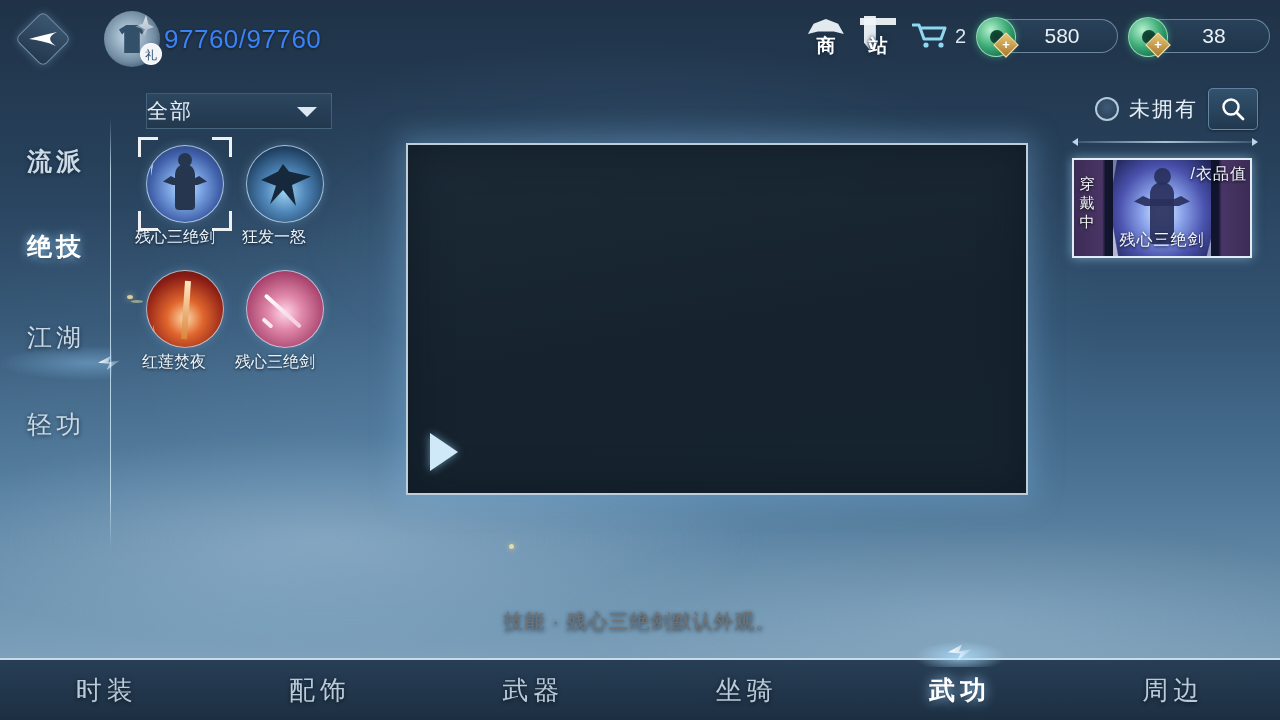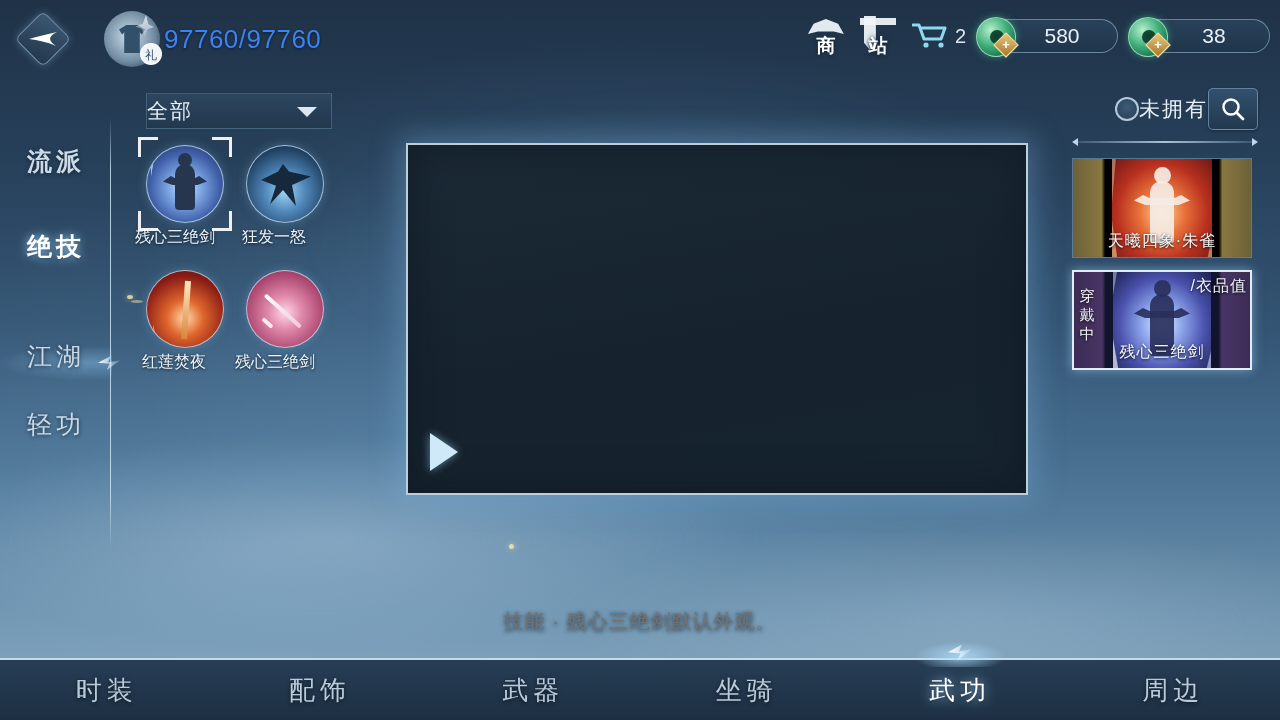--- a/index.html
+++ b/index.html
@@ -246,21 +246,21 @@
     filter: drop-shadow(0 0 4px rgba(150,210,245,.6));
   }
   .caption {
     position:absolute; left:0; top:608px; width:1280px; text-align:center;
     color:#737373; font-size:20px; letter-spacing:1px;
     text-shadow:0 1px 4px rgba(10,25,40,.9);
   }
 
   
   .right-panel { position:absolute; right:22px; top:88px; width:186px; }
-  .rp-top { display:flex; align-items:center; justify-content:flex-end; height:42px; }
+  .rp-top { display:flex; align-items:center; justify-content:flex-end; gap:10px; height:42px; }
   .radio {
     width:24px; height:24px; border-radius:50%;
     border:2px solid rgba(205,225,240,.85);
     background: radial-gradient(circle at 50% 40%, rgba(70,100,128,.75), rgba(40,64,88,.85));
     cursor:pointer;
   }
   .rp-top .owned-label { color:#e6eff6; font-size:21px; letter-spacing:2px; }
   .search-btn {
     width:50px; height:42px; border-radius:5px;
     background: linear-gradient(180deg, rgba(52,82,110,.95), rgba(33,57,80,.95));
@@ -347,21 +347,21 @@
   .bottom-nav {
     position:absolute; left:0; bottom:0; width:1280px; height:62px;
     background: linear-gradient(180deg, rgba(34,56,79,.94), rgba(25,43,62,.97));
     border-top:2px solid rgba(215,234,248,0.92);
     display:flex; align-items:center;
   }
   .bn-item {
     flex:1; text-align:center; color:#b9cbda; font-size:26px; letter-spacing:5px;
     cursor:pointer; position:relative; text-shadow:0 1px 4px rgba(5,15,25,.8);
   }
-  .bn-item.active { color:#ffffff; font-weight:normal; text-shadow:0 0 12px rgba(165,215,255,.9), 0 1px 3px #0d1f2e; }
+  .bn-item.active { color:#ffffff; font-weight:bold; text-shadow:0 0 12px rgba(165,215,255,.9), 0 1px 3px #0d1f2e; }
   .bn-marker { position:absolute; left:50%; top:-34px; width:92px; height:30px; margin-left:-46px; pointer-events:none; }
   .bn-marker .glow {
     position:absolute; left:0; top:2px; width:92px; height:26px;
     background: radial-gradient(ellipse at 50% 60%, rgba(175,225,255,.75), rgba(175,225,255,0) 70%);
   }
   .bn-marker .sw {
     position:absolute; left:34px; top:6px; width:24px; height:16px;
     background: linear-gradient(90deg, rgba(255,255,255,.98), rgba(190,230,255,.35));
     clip-path: polygon(0% 48%, 58% 0%, 46% 44%, 100% 30%, 40% 100%, 52% 56%);
   }
@@ -434,21 +434,21 @@
     </div>
 
   </div>
 </div>
 
 <div class="rail-line"></div>
 <div class="left-rail">
   <div class="rail-glow"></div>
   <div class="rail-item" style="top:27px;font-weight:bold;">流派</div>
   <div class="rail-item active" style="top:112px;">绝技</div>
-  <div class="rail-item" style="top:203px;margin-top:19px;">江湖</div>
+  <div class="rail-item" style="top:203px;">江湖</div>
   <div class="rail-item" style="top:290px;">轻功</div>
   <div class="rail-marker">
       <div class="sw"></div>
     </div>
 </div>
 
 <div class="dropdown">
   <div class="dd-label">全部</div>
   <div class="caret"></div>
 </div>
@@ -511,27 +511,20 @@
       </svg>
     </div>
   </div>
 
   <div class="divider">
     <div class="ar l"></div>
     <div class="ln"></div>
     <div class="ar r"></div>
   </div>
 
-  <div class="card card-a">
-    <div class="bg"></div>
-    <div class="art"></div>
-    <div class="rays"></div>
-    <div class="person"></div>
-    <div class="cname">天曦四象·朱雀</div>
-  </div>
 
   <div class="card card-b selected">
     <div class="bg"></div>
     <div class="art"></div>
     <div class="rays"></div>
     <div class="person"></div>
     <div class="fashion-val">/衣品值</div>
     <div class="equipped">穿戴中</div>
     <div class="cname">残心三绝剑</div>
   </div>

